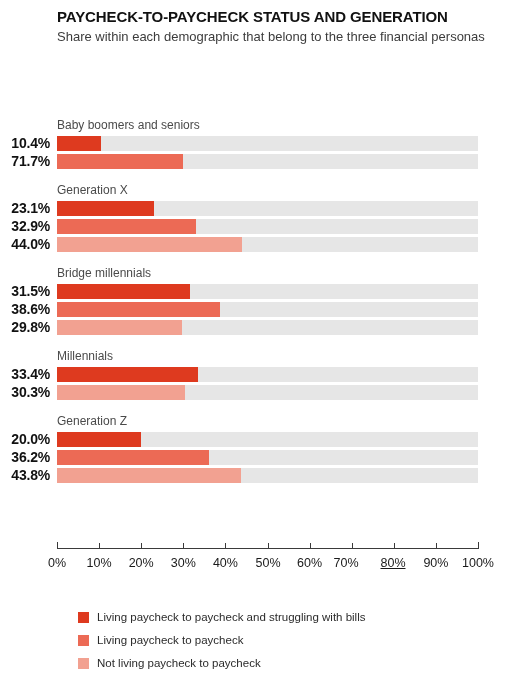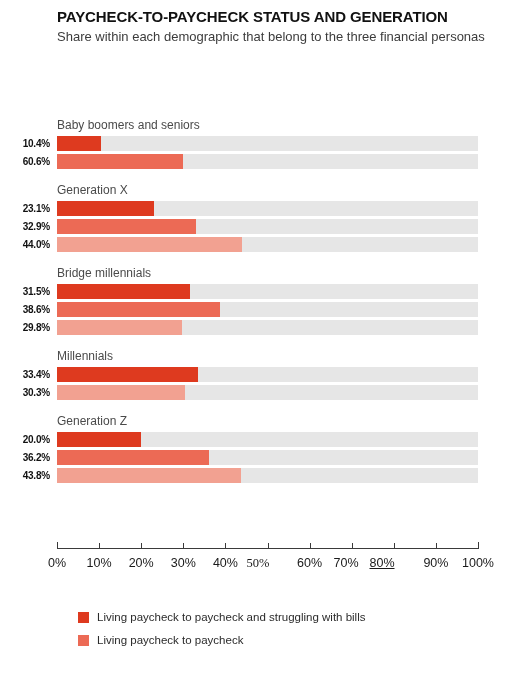--- a/index.html
+++ b/index.html
@@ -70,21 +70,21 @@
     position: relative;
     height: 15px;
     margin-bottom: 3px;
   }
   .bar-value {
     position: absolute;
     left: 0;
     top: 0;
     width: 50px;
     text-align: right;
-    font-size: 10px;
+    font-size: 14px;
     font-weight: bold;
     color: #111111;
     line-height: 15px;
     letter-spacing: -0.2px;
   }
   .bar-track {
     position: absolute;
     left: 57px;
     top: 0;
     width: 421px;
@@ -174,21 +174,21 @@
     <div class="group">
       <div class="group-label">Baby boomers and seniors</div>
       <div class="group-bars">
         <div class="bar-row">
           <div class="bar-value">10.4%</div>
           <div class="bar-track">
             <div class="bar-fill" style="width: 43.784px; background: rgb(222, 58, 31);"></div>
           </div>
         </div>
         <div class="bar-row">
-          <div class="bar-value">60.6%</div>
+          <div class="bar-value">71.7%</div>
           <div class="bar-track">
             <div class="bar-fill" style="width: 125.879px; background: rgb(236, 106, 85);"></div>
           </div>
         </div>
       </div>
     </div>
     <div class="group">
       <div class="group-label">Generation X</div>
       <div class="group-bars">
         <div class="bar-row">
@@ -282,35 +282,39 @@
     <div class="axis-label" style="left: 57px;">0%</div>
     <div class="axis-tick" style="left: 99.1px;"></div>
     <div class="axis-label" style="left: 99.1px;">10%</div>
     <div class="axis-tick" style="left: 141.2px;"></div>
     <div class="axis-label" style="left: 141.2px;">20%</div>
     <div class="axis-tick" style="left: 183.3px;"></div>
     <div class="axis-label" style="left: 183.3px;">30%</div>
     <div class="axis-tick" style="left: 225.4px;"></div>
     <div class="axis-label" style="left: 225.4px;">40%</div>
     <div class="axis-tick" style="left: 267.5px;"></div>
-    <div class="axis-label" style="left: 258px; font-family: Liberation Serif, serif;">50%</div>
+    <div class="axis-label" style="left: 268px;">50%</div>
     <div class="axis-tick" style="left: 309.6px;"></div>
     <div class="axis-label" style="left: 309.6px;">60%</div>
     <div class="axis-tick" style="left: 351.7px;"></div>
     <div class="axis-label" style="left: 346px; text-align: center;">70%</div>
     <div class="axis-tick" style="left: 393.8px;"></div>
-    <div class="axis-label" style="left: 382px; text-decoration: underline;">80%</div>
+    <div class="axis-label" style="left: 393px; text-decoration: underline;">80%</div>
     <div class="axis-tick" style="left: 435.9px;"></div>
     <div class="axis-label" style="left: 435.9px;">90%</div>
     <div class="axis-tick edge" style="left: 478px;"></div>
     <div class="axis-label" style="left: 478px;">100%</div>
   </div>
 
 <div id="legend">
     <div class="legend-item">
       <span class="legend-swatch" style="background: rgb(222, 58, 31);"></span>
       <span class="legend-label">Living paycheck to paycheck and struggling with bills</span>
     </div>
     <div class="legend-item">
       <span class="legend-swatch" style="background: rgb(236, 106, 85);"></span>
       <span class="legend-label">Living paycheck to paycheck</span>
     </div>
+    <div class="legend-item">
+      <span class="legend-swatch" style="background: rgb(242, 161, 145);"></span>
+      <span class="legend-label">Not living paycheck to paycheck</span>
+    </div>
   </div>
 
 </body></html>

